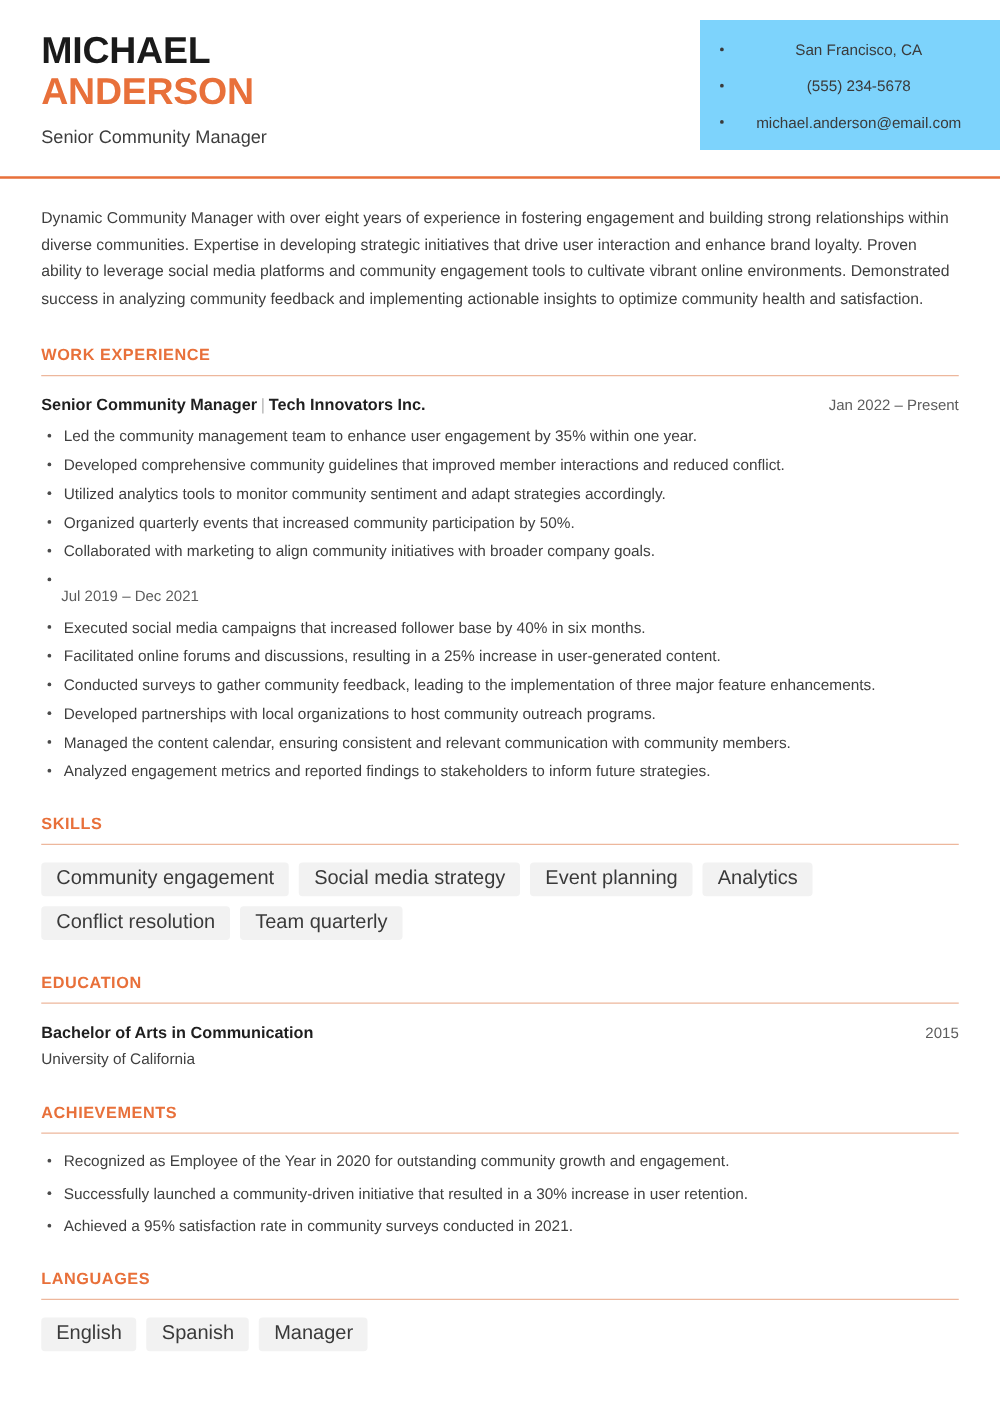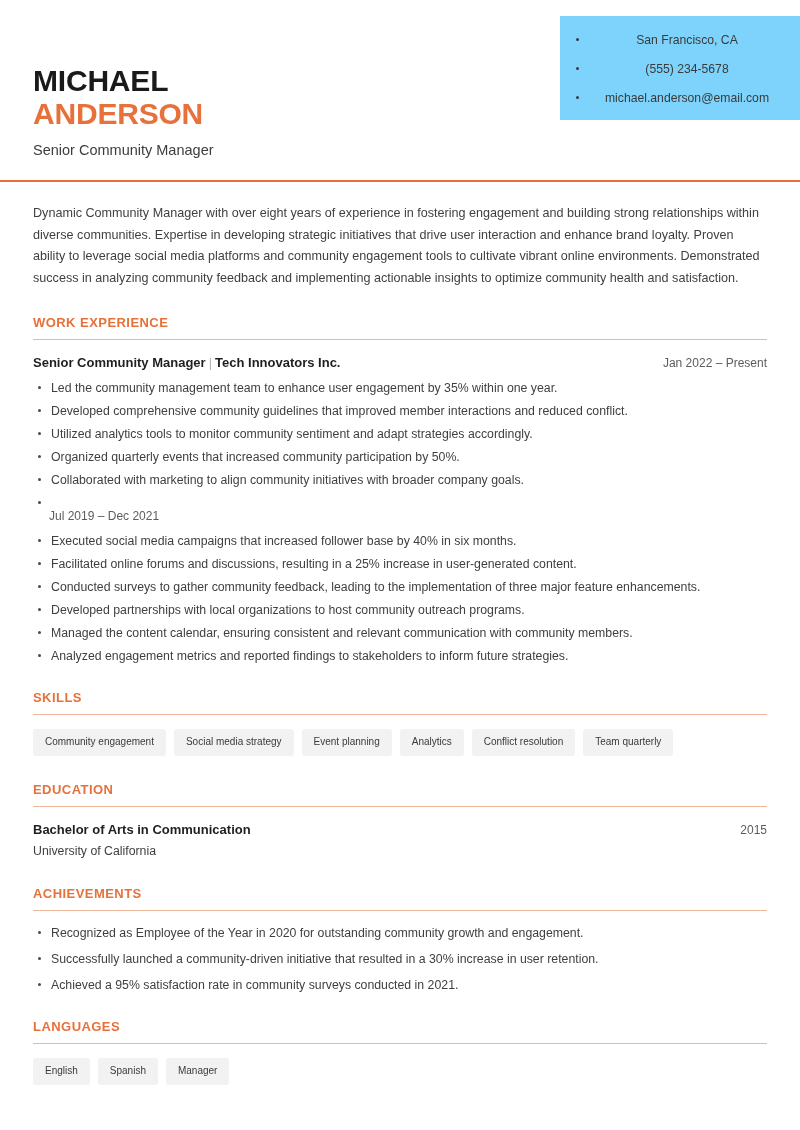--- a/index.html
+++ b/index.html
@@ -34,21 +34,21 @@
     padding: 24px 0 0 33px;
     flex: 0 0 auto;
   }
   .name-line {
     font-size: 30px;
     line-height: 33px;
     font-weight: bold;
     letter-spacing: -0.2px;
     text-transform: uppercase;
   }
-  .name-first { color: #1a1a1a; margin-top: 40px; }
+  .name-first { color: #1a1a1a; }
   .name-last  { color: #E8703A; }
   .job-title {
     margin-top: 11px;
     font-size: 14.5px;
     line-height: 18px;
     color: #3d3d3d;
     font-weight: normal;
   }
 
   .contact-box {
@@ -175,21 +175,21 @@
   .chips {
     display: flex;
     flex-wrap: wrap;
     gap: 8px;
     margin-top: 2px;
   }
   .chip {
     background: #f2f2f2;
     border-radius: 3px;
     padding: 6px 12px 7px 12px;
-    font-size: 10px;
+    font-size: 16px;
     line-height: 14px;
     color: #3a3a3a;
     white-space: nowrap;
   }
 
   
   .edu-head {
     display: flex;
     align-items: baseline;
     justify-content: space-between;

